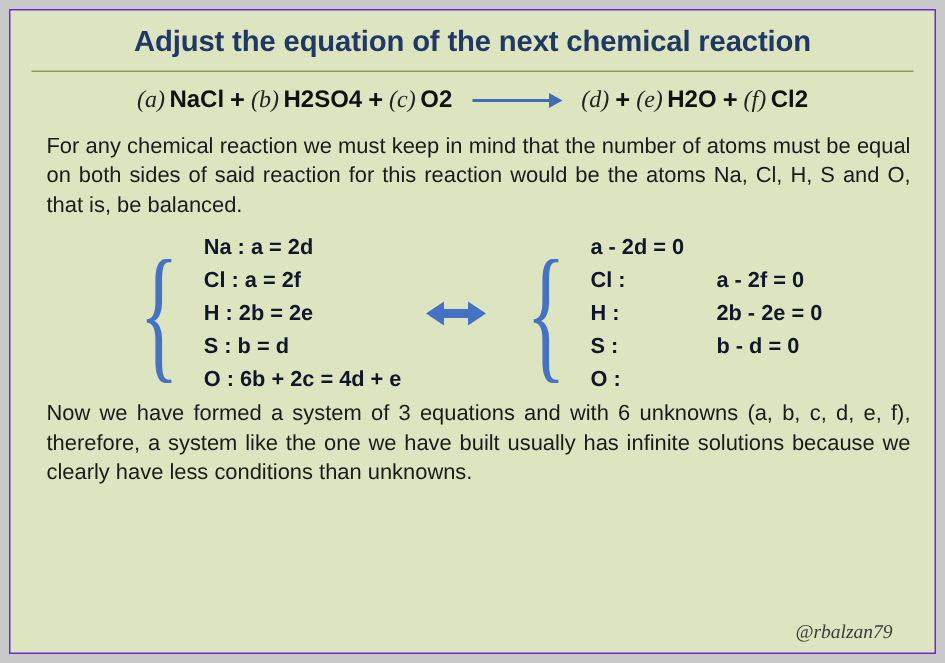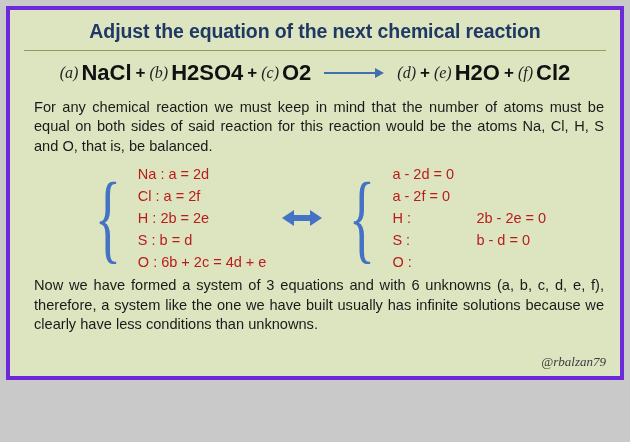--- a/index.html
+++ b/index.html
@@ -11,23 +11,23 @@
     height: 442px;
     background: #c9c9c9;
     font-family: "Liberation Sans", sans-serif;
     overflow: hidden;
   }
   #slide {
     position: absolute;
     left: 6px;
     top: 6px;
     width: 618px;
-    height: 374px;
+    height: 430px;
     background: #dde5c0;
-    border: 4px solid #6d28d9;
+    border: 1px solid #6d28d9;
     box-sizing: border-box;
     overflow: hidden;
   }
   #title {
     text-align: center;
     color: #1f3864;
     font-weight: bold;
     font-size: 19.5px;
     margin-top: 10px;
     letter-spacing: -0.1px;
@@ -49,21 +49,21 @@
     white-space: nowrap;
   }
   .coef {
     font-family: "Liberation Serif", serif;
     font-style: italic;
     font-size: 16px;
     color: #222;
   }
   .species {
     font-weight: bold;
-    font-size: 22px;
+    font-size: 16px;
     color: #111;
     text-align: right;
   }
   .plus {
     font-weight: bold;
     font-size: 17px;
     color: #111;
     margin: 0 1px;
   }
   .arrow-wrap {
@@ -112,22 +112,22 @@
     transform: scaleX(0.55);
     user-select: none;
   }
   .eqcol {
     display: flex;
     flex-direction: column;
     gap: 6px;
   }
   .eqline {
     font-size: 14.5px;
-    font-weight: normal;
-    color: #b91c1c;
+    font-weight: bold;
+    color: #0f172a;
     white-space: nowrap;
     display: flex;
   }
   .right-col .eq-label {
     display: inline-block;
     min-width: 84px;
   }
   .right-col .eq-body {
     display: inline-block;
     text-align: left;
@@ -151,21 +151,21 @@
     border-left: 12px solid #4472c4;
   }
   .bar {
     width: 16px;
     height: 6px;
     background: #4472c4;
   }
 
   #signature {
     position: absolute;
-    right: 14px;
+    right: 28px;
     bottom: 6px;
     font-family: "Liberation Serif", serif;
     font-style: italic;
     font-size: 13px;
     color: #3a3a3a;
   }
 </style>
 </head>
 <body>
 
@@ -218,20 +218,21 @@
         <span class="head-right"></span>
     </span>
 
     <span class="brace">{</span>
 
     <div class="eqcol right-col">
       <div class="eqline">
         <span class="eq-body">a - 2d = 0</span>
       </div>
       <div class="eqline">
+        <span class="eq-label">Cl :</span>
         <span class="eq-body">a - 2f = 0</span>
       </div>
       <div class="eqline">
         <span class="eq-label">H :</span>
         <span class="eq-body">2b - 2e  = 0</span>
       </div>
       <div class="eqline">
         <span class="eq-label">S :</span>
         <span class="eq-body">b - d = 0</span>
       </div>

